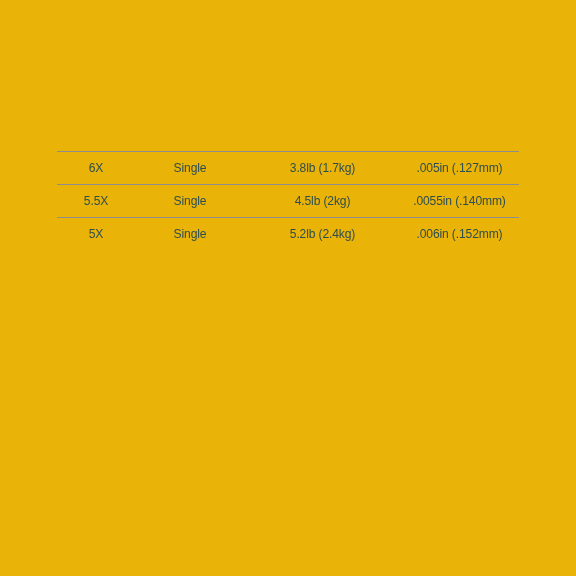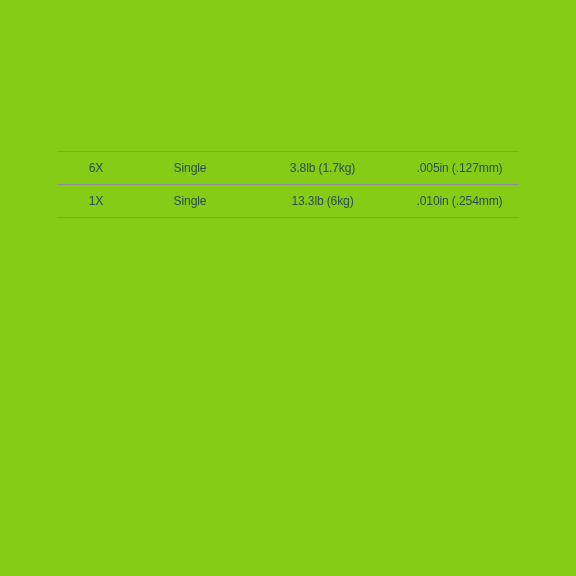--- a/index.html
+++ b/index.html
@@ -12,21 +12,21 @@
     height: 576px;
     background: #ffffff;
     font-family: "Liberation Sans", "DejaVu Sans", sans-serif;
     overflow: hidden;
   }
 
   #page {
     position: relative;
     width: 576px;
     height: 576px;
-    background: #84cc16;
+    background: #eab308;
   }
 
   
   #spec-table-wrap {
     position: absolute;
     left: 57px;
     top: 151px;
     width: 462px;
   }
 
@@ -87,23 +87,29 @@
         <col class="col-diameter">
       </colgroup>
       <tbody id="spec-table-body">
 
       <tr>
             <td class="cell-size">6X</td>
             <td class="cell-strand">Single</td>
             <td class="cell-test">3.8lb (1.7kg)</td>
             <td class="cell-diameter">.005in (.127mm)</td>
           </tr>
-          <tr class="last-row">
-            <td class="cell-size">1X</td>
+          <tr>
+            <td class="cell-size">5.5X</td>
             <td class="cell-strand">Single</td>
-            <td class="cell-test">13.3lb (6kg)</td>
-            <td class="cell-diameter">.010in (.254mm)</td>
+            <td class="cell-test">4.5lb (2kg)</td>
+            <td class="cell-diameter">.0055in (.140mm)</td>
+          </tr>
+          <tr>
+            <td class="cell-size">5X</td>
+            <td class="cell-strand">Single</td>
+            <td class="cell-test">5.2lb (2.4kg)</td>
+            <td class="cell-diameter">.006in (.152mm)</td>
           </tr>
         </tbody>
     </table>
   </div>
 
 </div>
 
 </body></html>

